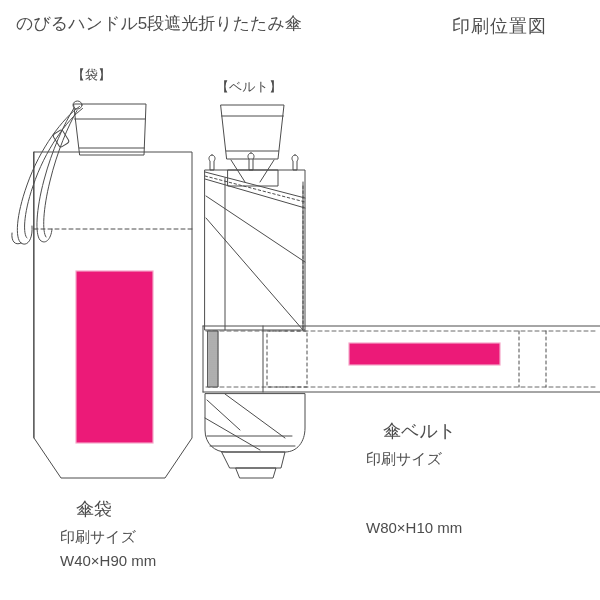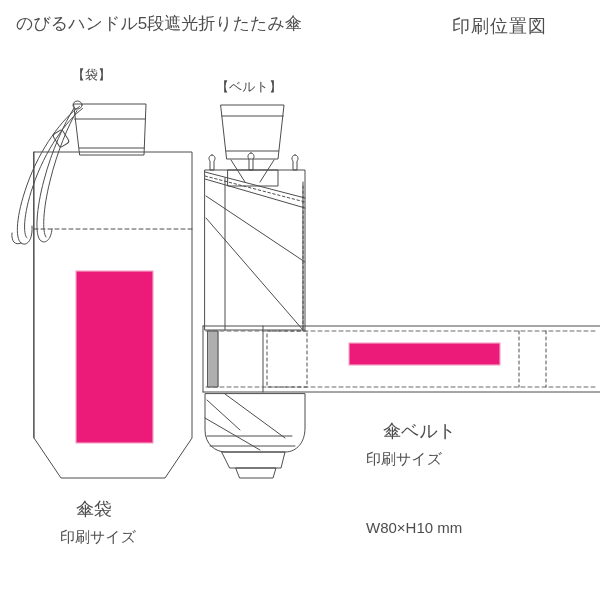--- a/index.html
+++ b/index.html
@@ -169,18 +169,19 @@
       </g>
     </g>
 
     <rect x="76" y="271" width="77" height="172" fill="#ec1a78" stroke="#f6a6c8" stroke-width="1.2"></rect>
 
     <rect x="349" y="343" width="151" height="22" fill="#ec1a78" stroke="#f6a6c8" stroke-width="1.2"></rect>
   </svg>
 
   <div class="txt" id="bag-caption">傘袋</div>
   <div class="txt" id="bag-size-label">印刷サイズ</div>
+  <div class="txt" id="bag-size-value">W40×H90 mm</div>
 
   <div class="txt" id="belt-caption">傘ベルト</div>
   <div class="txt" id="belt-size-label">印刷サイズ</div>
   <div class="txt" id="belt-size-value">W80×H10 mm</div>
 
 </div>
 
 </body></html>

